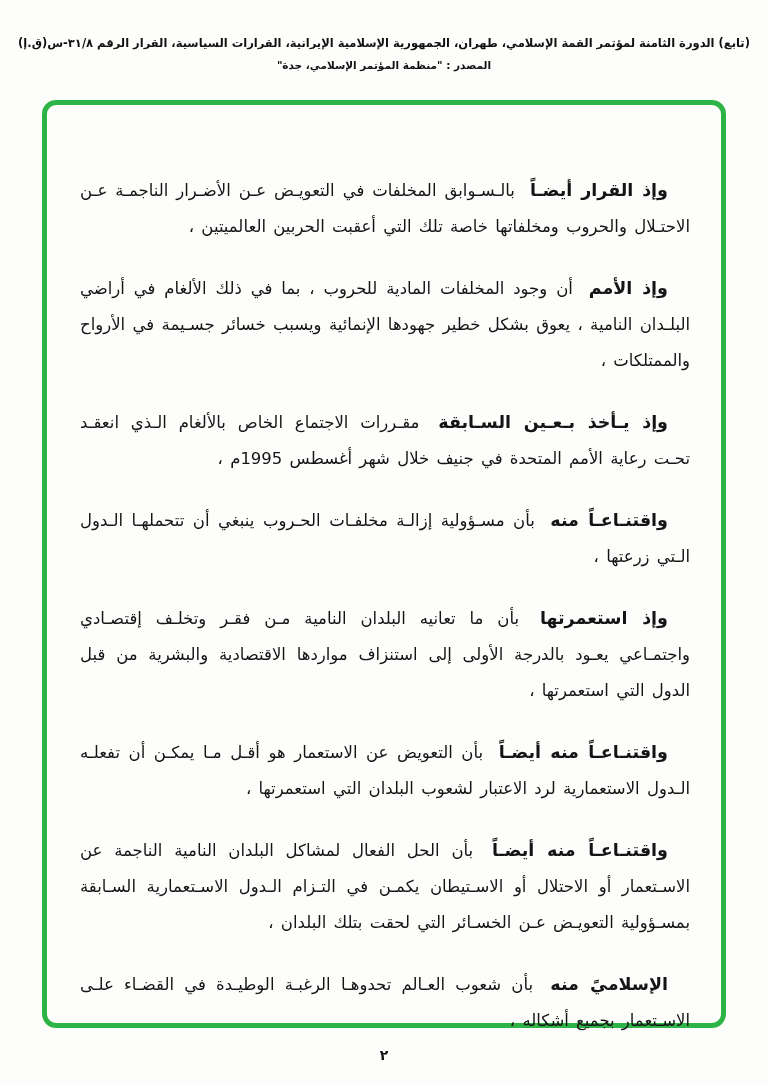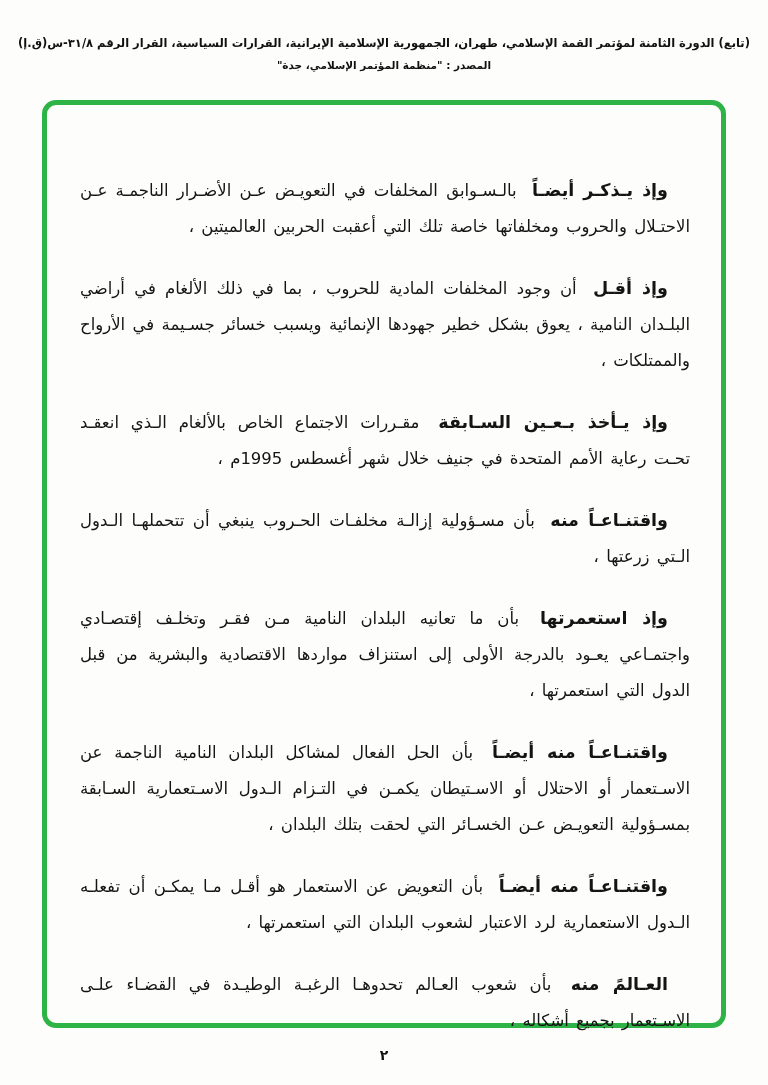--- a/index.html
+++ b/index.html
@@ -83,56 +83,56 @@
   <div class="doc-header">
     <div class="line1">(تابع) الدورة الثامنة لمؤتمر القمة الإسلامي، طهران، الجمهورية الإسلامية الإيرانية، القرارات السياسية، القرار الرقم ٣١/٨-س(ق.إ)</div>
     <div class="line2">المصدر :  "منظمة المؤتمر الإسلامي، جدة"</div>
   </div>
 
   <div class="green-box"></div>
 
   <div class="text-area">
 
     <p class="para">
-      <span class="lead">وإذ يـذكـر أيضـاً</span>
+      <span class="lead">وإذ القرار أيضـاً</span>
       <span class="body">بالـسـوابق المخلفات في التعويـض عـن الأضـرار الناجمـة عـن الاحتـلال والحروب ومخلفاتها خاصة تلك التي أعقبت الحربين العالميتين ،</span>
     </p>
 
     <p class="para">
-      <span class="lead">وإذ أقـل</span>
+      <span class="lead">وإذ الأمم</span>
       <span class="body">أن وجود المخلفات المادية للحروب ، بما في ذلك الألغام في أراضي البلـدان النامية ، يعوق بشكل خطير جهودها الإنمائية ويسبب خسائر جسـيمة في الأرواح والممتلكات ،</span>
     </p>
 
     <p class="para">
       <span class="lead">وإذ يـأخذ بـعـين السـابقة</span>
       <span class="body">مقـررات الاجتماع الخاص بالألغام الـذي انعقـد تحـت رعاية الأمم المتحدة في جنيف خلال شهر أغسطس 1995م ،</span>
     </p>
 
     <p class="para">
       <span class="lead">واقتنـاعـاً منه</span>
       <span class="body">بأن مسـؤولية إزالـة مخلفـات الحـروب ينبغي أن تتحملهـا الـدول الـتي زرعتها ،</span>
     </p>
 
     <p class="para">
       <span class="lead">وإذ استعمرتها</span>
       <span class="body">بأن ما تعانيه البلدان النامية مـن فقـر وتخلـف إقتصـادي واجتمـاعي يعـود بالدرجة الأولى إلى استنزاف مواردها الاقتصادية والبشرية من قبل الدول التي استعمرتها ،</span>
     </p>
 
     <p class="para">
       <span class="lead">واقتنـاعـاً منه أيضـاً</span>
+      <span class="body">بأن التعويض عن الاستعمار هو أقـل مـا يمكـن أن تفعلـه الـدول الاستعمارية لرد الاعتبار لشعوب البلدان التي استعمرتها ،</span>
+    </p>
+
+    <p class="para">
+      <span class="lead">واقتنـاعـاً منه أيضـاً</span>
       <span class="body">بأن الحل الفعال لمشاكل البلدان النامية الناجمة عن الاسـتعمار أو الاحتلال أو الاسـتيطان يكمـن في التـزام الـدول الاسـتعمارية السـابقة بمسـؤولية التعويـض عـن الخسـائر التي لحقت بتلك البلدان ،</span>
     </p>
 
     <p class="para">
-      <span class="lead">واقتنـاعـاً منه أيضـاً</span>
-      <span class="body">بأن التعويض عن الاستعمار هو أقـل مـا يمكـن أن تفعلـه الـدول الاستعمارية لرد الاعتبار لشعوب البلدان التي استعمرتها ،</span>
-    </p>
-
-    <p class="para">
-      <span class="lead">العـالمً منه</span>
+      <span class="lead">الإسلاميً منه</span>
       <span class="body">بأن شعوب العـالم تحدوهـا الرغبـة الوطيـدة في القضـاء علـى الاسـتعمار بجميع أشكاله ،</span>
     </p>
 
   </div>
 
   <div class="page-number">٢</div>
 
 </div>
 
 </body></html>

